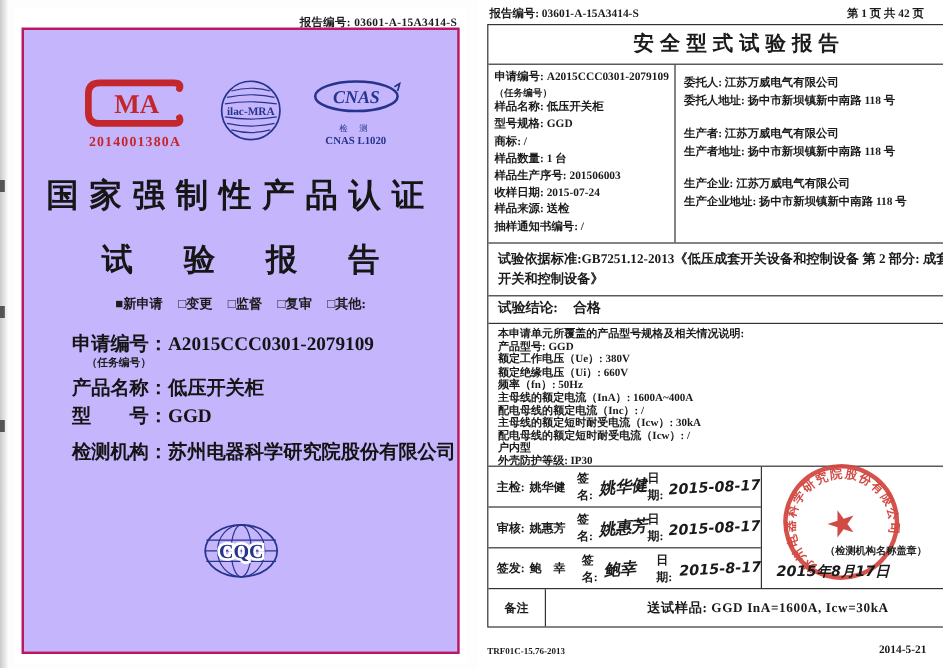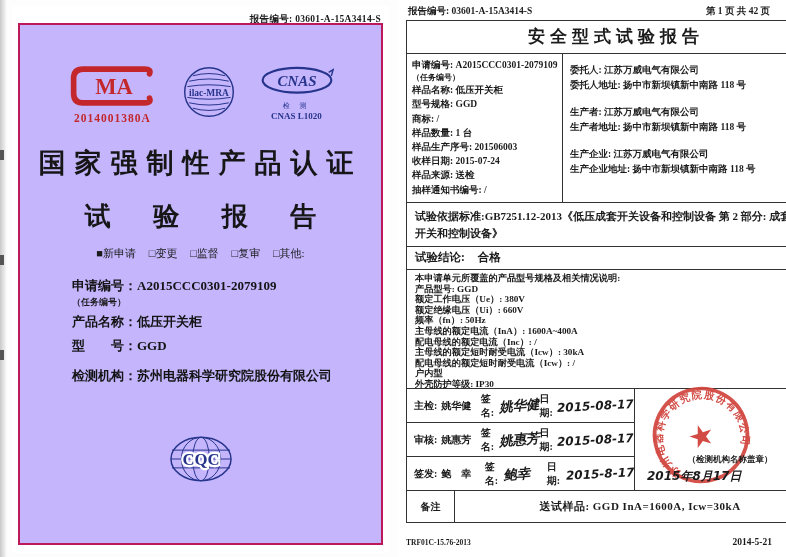--- a/index.html
+++ b/index.html
@@ -17,23 +17,23 @@
   .logo-row { position:absolute; top:40px; left:0; right:0; display:flex; justify-content:center; align-items:flex-start; gap:24px; }
   .cma-block { text-align:center; }
   .cma-num { color:#c3272b; font-weight:bold; font-size:11.5px; letter-spacing:1px; margin-top:1px; }
   .cnas-block { text-align:center; }
   .cnas-sub { color:#27348b; font-size:7px; letter-spacing:4px; margin-top:-2px; }
   .cnas-code { color:#27348b; font-size:9px; font-weight:bold; }
   .lp-title1 { position:absolute; top:120px; left:0; right:0; text-align:center;
     font-size:27px; font-weight:bold; letter-spacing:9px; color:#161616; }
   .lp-title2 { position:absolute; top:174px; left:0; right:0; text-align:center;
     font-size:26px; font-weight:bold; letter-spacing:18px; text-indent:18px; color:#161616; }
-  .lp-checks { position:absolute; top:221px; left:0; right:0; text-align:center; font-size:11px; font-weight:normal; }
+  .lp-checks { position:absolute; top:221px; left:0; right:0; text-align:center; font-size:11px; font-weight:bold; }
   .lp-checks span { margin:0 5px; }
-  .lp-field { position:absolute; left:52px; font-size:13px; font-weight:bold; color:#141414; white-space:nowrap; }
+  .lp-field { position:absolute; left:40px; font-size:16px; font-weight:bold; color:#141414; white-space:nowrap; }
   .lp-note { position:absolute; left:52px; font-size:9px; font-weight:bold; }
   .f-app  { top:252px; }
   .n-task { top:271px; }
   .f-prod { top:288px; }
   .f-model{ top:312px; }
   .f-agcy { top:342px; }
   .cqc-wrap { position:absolute; top:410px; left:0; right:0; display:flex; justify-content:center; }
 
   
   .right-page { position:absolute; left:398px; top:0; width:388px; height:557px; background:#fff; }

